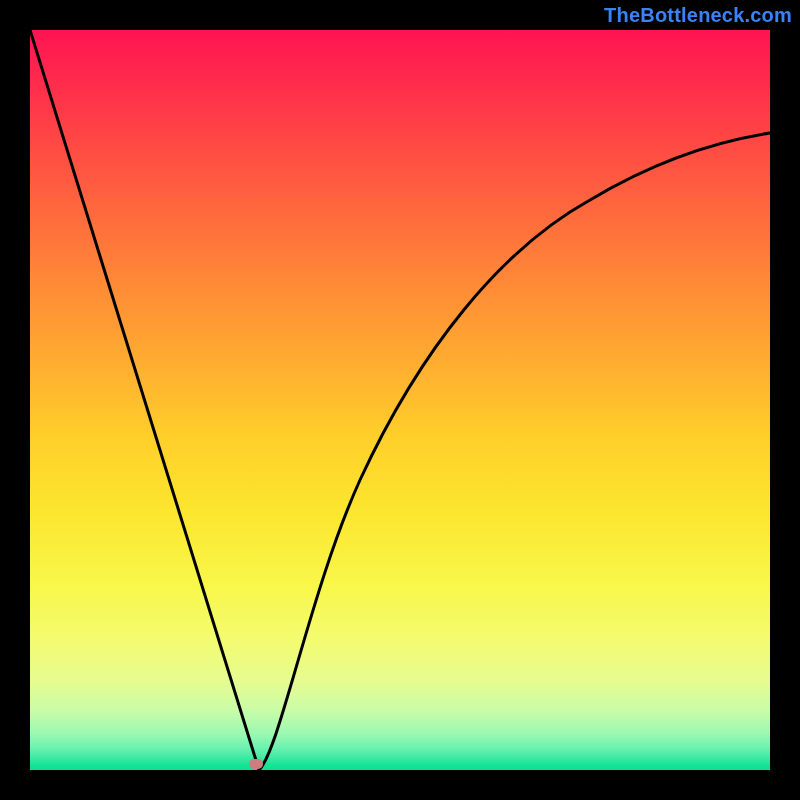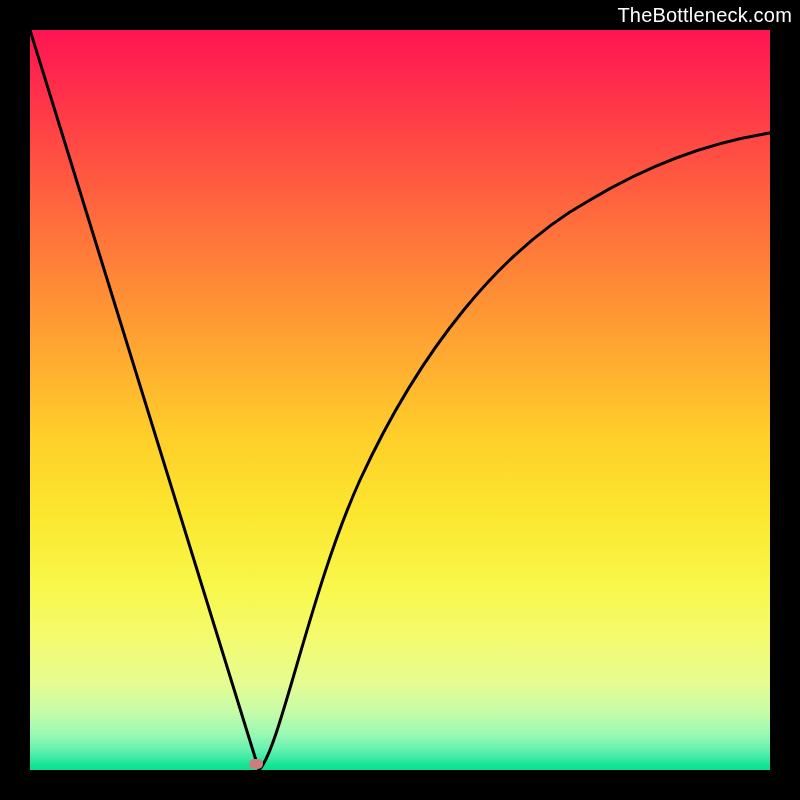--- a/index.html
+++ b/index.html
@@ -55,23 +55,23 @@
     position: absolute;
     width: 14px;
     height: 10px;
     background: #cc7e7e;
     border-radius: 5px;
   }
   .watermark {
     position: absolute;
     top: 4px;
     right: 8px;
-    color: #ffffff;
+    color: #3b82f6;
     font-size: 20px;
-    font-weight: 400;
+    font-weight: 700;
     letter-spacing: 0.2px;
   }
 </style>
 </head>
 <body>
 
 <div class="frame">
 
   <div class="plot">
 

